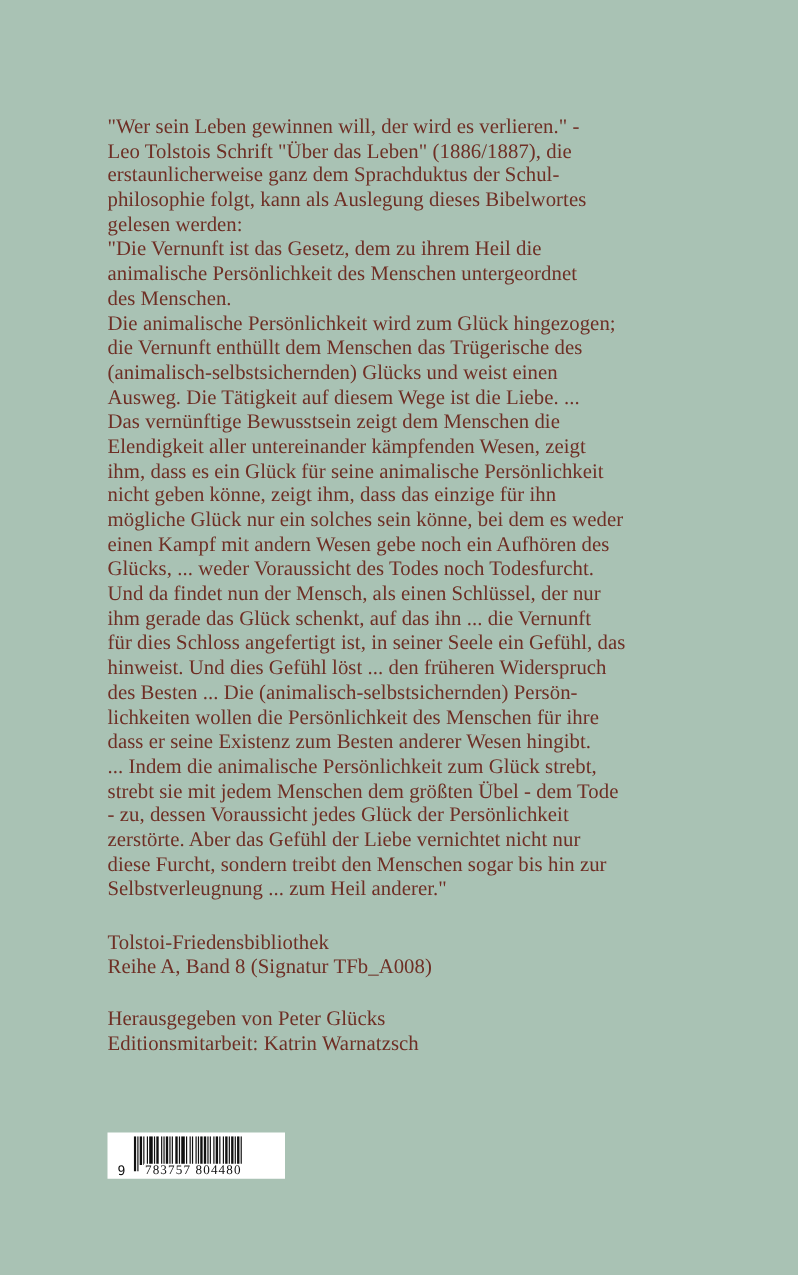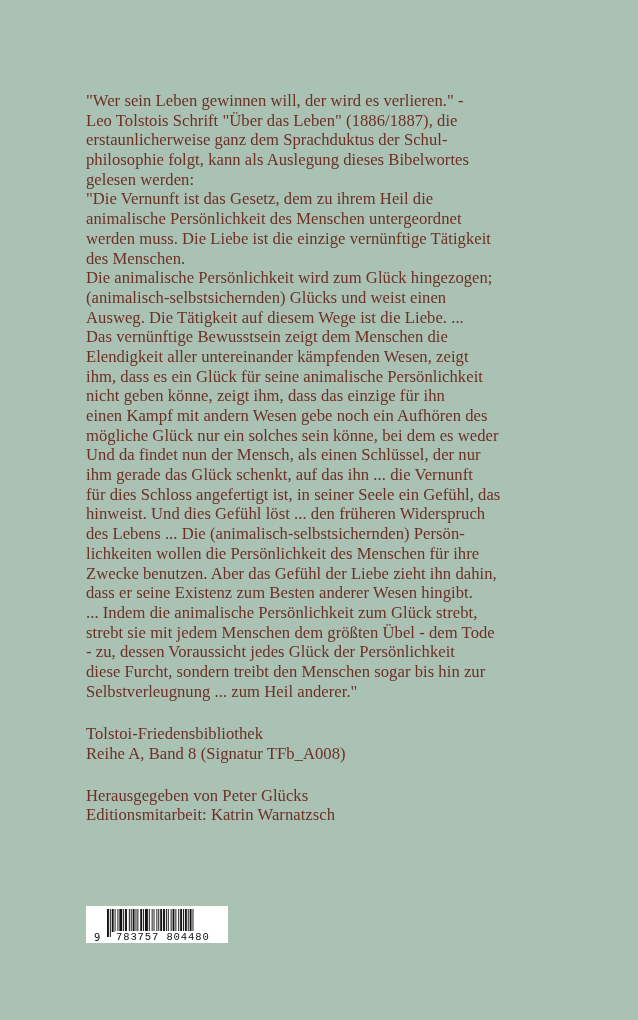--- a/index.html
+++ b/index.html
@@ -36,62 +36,63 @@
     }
     .isbn-lead {
       position: absolute;
       left: 8px; top: 25px;
       font-family: "DejaVu Sans Mono", "Liberation Mono", monospace;
       font-size: 10.5px; color: #111;
     }
     .isbn-digits {
       position: absolute;
       left: 29px; top: 25px;
-      font-family: Liberation Mono, monospace;
+      font-family: Liberation Serif, serif;
       font-size: 10.5px; color: #111;
       letter-spacing: 0.9px;
       background: #ffffff;
       padding: 0 1px;
       white-space: pre;
     }
   </style>
 </head>
 <body>
 
 <div class="textblock">
   <div id="blurb">
       <span class="line">"Wer sein Leben gewinnen will, der wird es verlieren." -</span>
       <span class="line">Leo Tolstois Schrift "Über das Leben" (1886/1887), die</span>
       <span class="line">erstaunlicherweise ganz dem Sprachduktus der Schul-</span>
       <span class="line">philosophie folgt, kann als Auslegung dieses Bibelwortes</span>
       <span class="line">gelesen werden:</span>
       <span class="line">"Die Vernunft ist das Gesetz, dem zu ihrem Heil die</span>
       <span class="line">animalische Persönlichkeit des Menschen untergeordnet</span>
-      <span class="line">werden muss. Die Liebe ist die einzige vernünftige Tätigkeit</span>
       <span class="line">des Menschen.</span>
       <span class="line">Die animalische Persönlichkeit wird zum Glück hingezogen;</span>
+      <span class="line">die Vernunft enthüllt dem Menschen das Trügerische des</span>
       <span class="line">(animalisch-selbstsichernden) Glücks und weist einen</span>
       <span class="line">Ausweg. Die Tätigkeit auf diesem Wege ist die Liebe. ...</span>
       <span class="line">Das vernünftige Bewusstsein zeigt dem Menschen die</span>
       <span class="line">Elendigkeit aller untereinander kämpfenden Wesen, zeigt</span>
       <span class="line">ihm, dass es ein Glück für seine animalische Persönlichkeit</span>
       <span class="line">nicht geben könne, zeigt ihm, dass das einzige für ihn</span>
+      <span class="line">mögliche Glück nur ein solches sein könne, bei dem es weder</span>
       <span class="line">einen Kampf mit andern Wesen gebe noch ein Aufhören des</span>
-      <span class="line">mögliche Glück nur ein solches sein könne, bei dem es weder</span>
+      <span class="line">Glücks, ... weder Voraussicht des Todes noch Todesfurcht.</span>
       <span class="line">Und da findet nun der Mensch, als einen Schlüssel, der nur</span>
       <span class="line">ihm gerade das Glück schenkt, auf das ihn ... die Vernunft</span>
       <span class="line">für dies Schloss angefertigt ist, in seiner Seele ein Gefühl, das</span>
       <span class="line">hinweist. Und dies Gefühl löst ... den früheren Widerspruch</span>
-      <span class="line">des Lebens ... Die (animalisch-selbstsichernden) Persön-</span>
+      <span class="line">des Besten ... Die (animalisch-selbstsichernden) Persön-</span>
       <span class="line">lichkeiten wollen die Persönlichkeit des Menschen für ihre</span>
-      <span class="line">Zwecke benutzen. Aber das Gefühl der Liebe zieht ihn dahin,</span>
       <span class="line">dass er seine Existenz zum Besten anderer Wesen hingibt.</span>
       <span class="line">... Indem die animalische Persönlichkeit zum Glück strebt,</span>
       <span class="line">strebt sie mit jedem Menschen dem größten Übel - dem Tode</span>
       <span class="line">- zu, dessen Voraussicht jedes Glück der Persönlichkeit</span>
+      <span class="line">zerstörte. Aber das Gefühl der Liebe vernichtet nicht nur</span>
       <span class="line">diese Furcht, sondern treibt den Menschen sogar bis hin zur</span>
       <span class="line">Selbstverleugnung ... zum Heil anderer."</span>
     </div>
   <div class="gap"></div>
   <span class="line">Tolstoi-Friedensbibliothek</span>
   <span class="line">Reihe A, Band 8 (Signatur TFb_A008)</span>
   <div class="gap2"></div>
   <span class="line">Herausgegeben von Peter Glücks</span>
   <span class="line">Editionsmitarbeit: Katrin Warnatzsch</span>
 </div>

